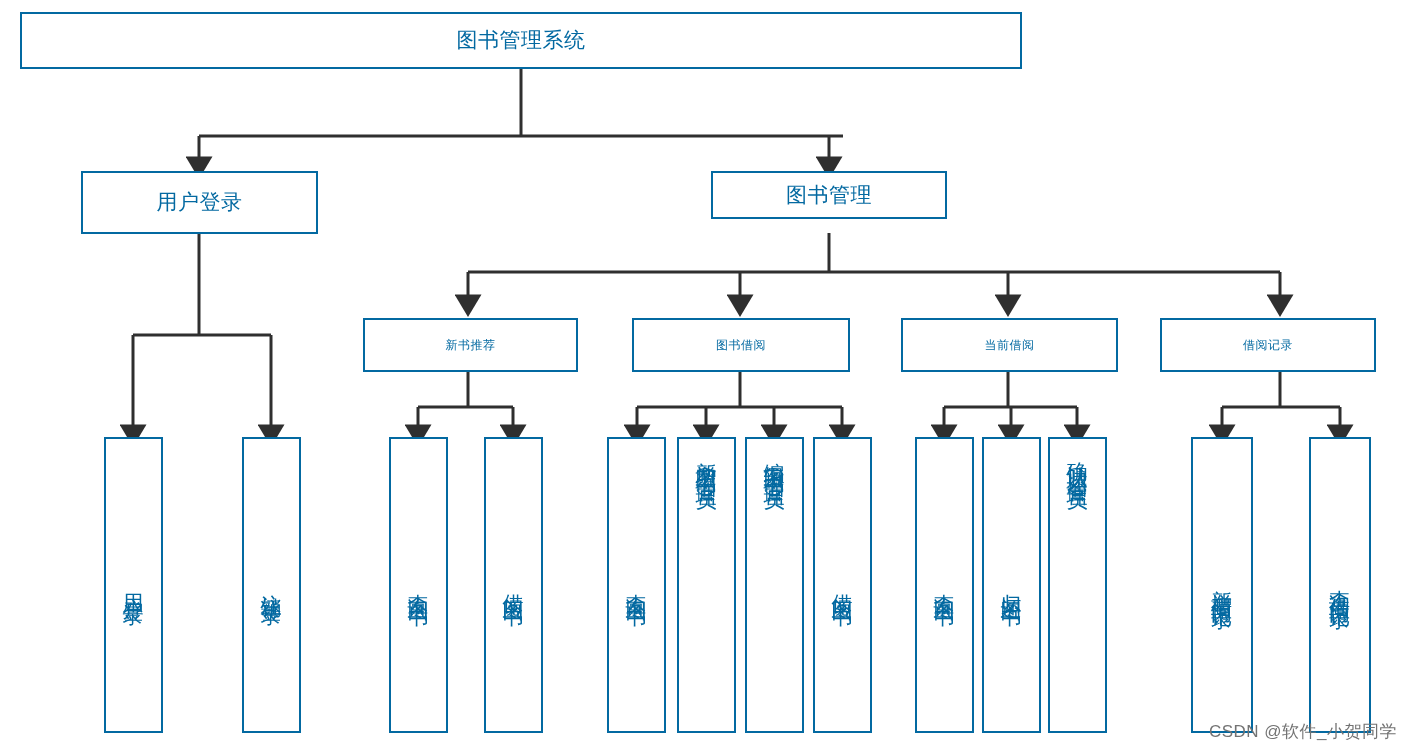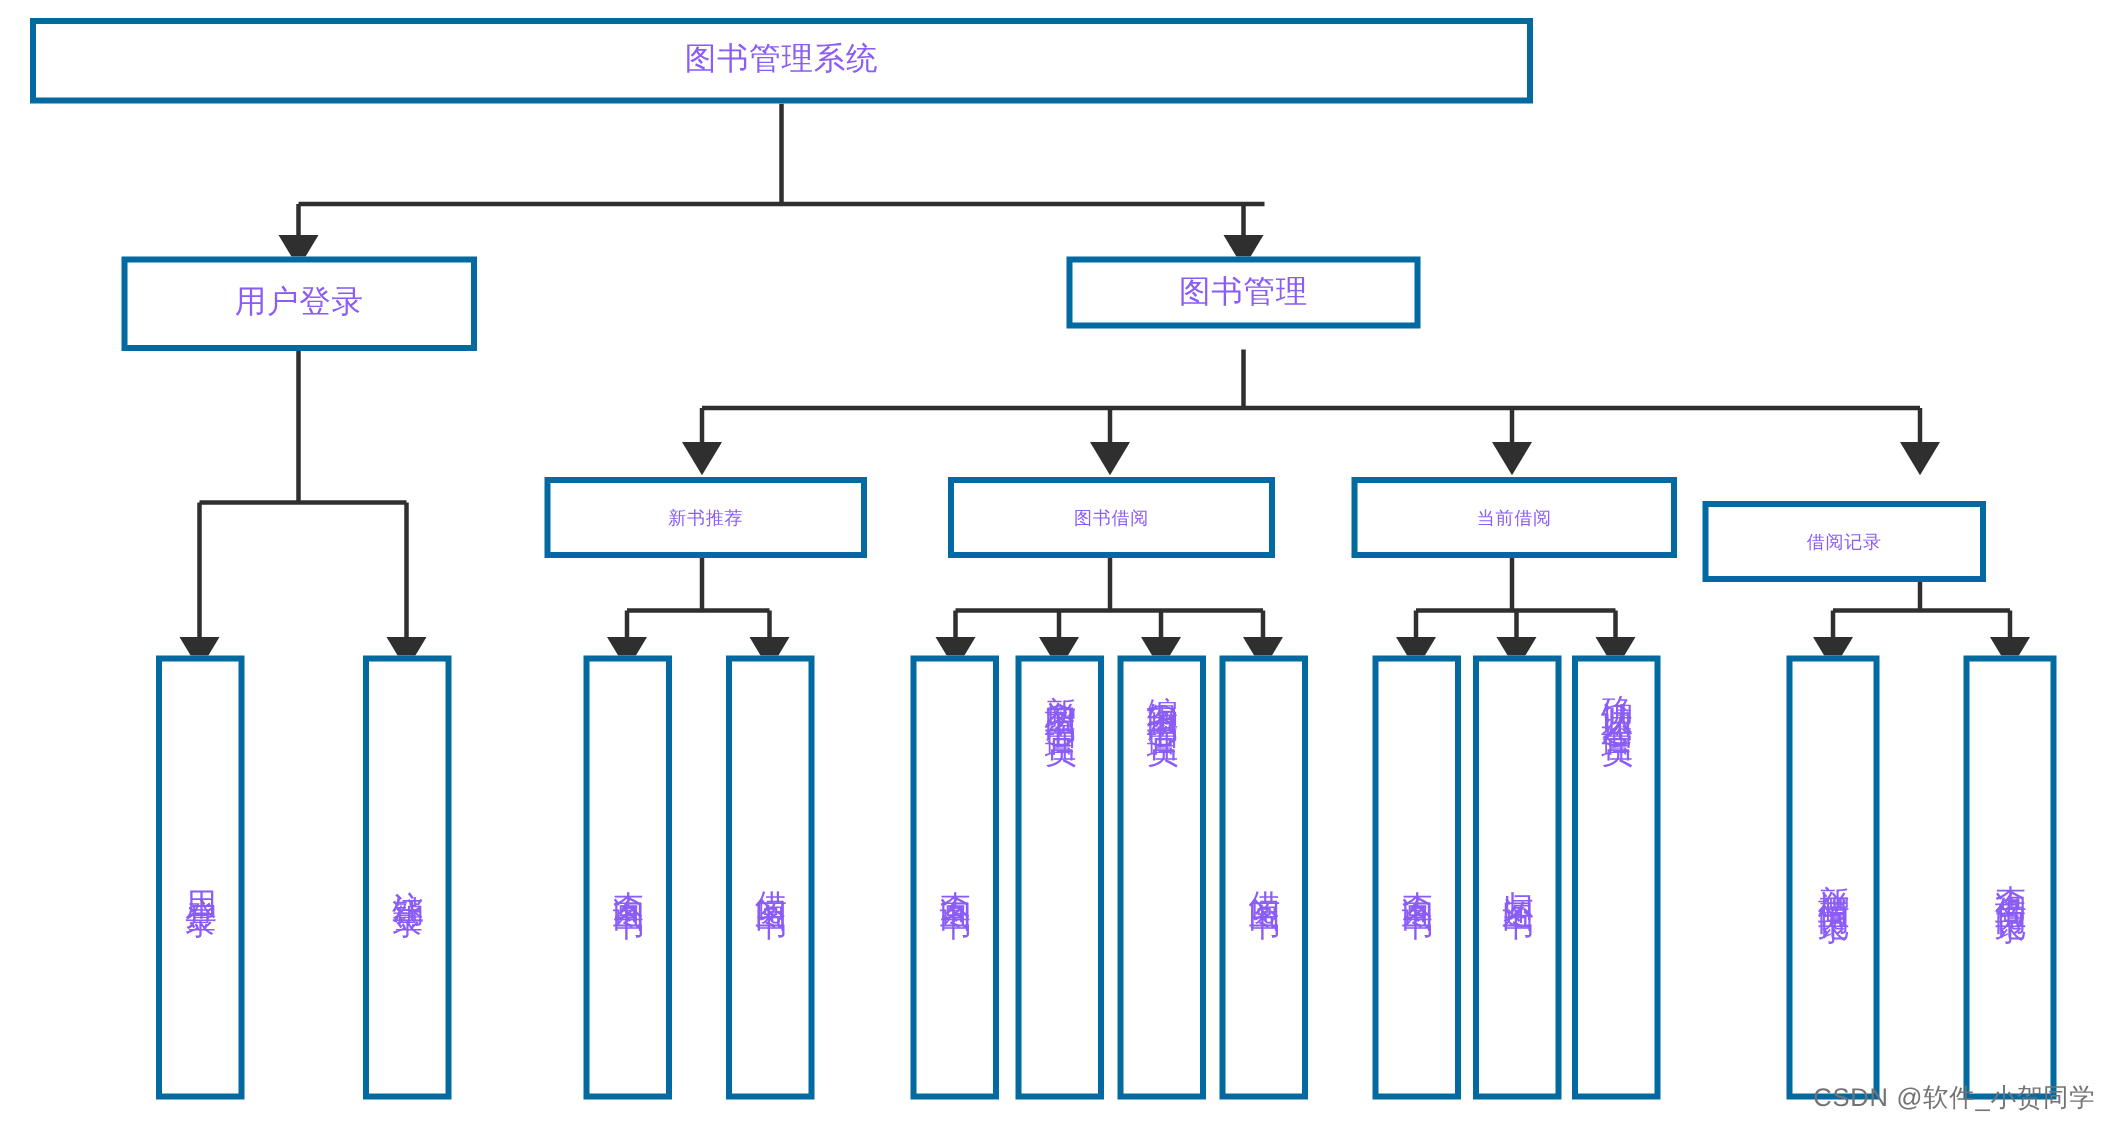--- a/index.html
+++ b/index.html
@@ -22,26 +22,26 @@
     position: absolute;
     left: 0;
     top: 0;
     width: 1405px;
     height: 747px;
     pointer-events: none;
   }
   .node {
     position: absolute;
     box-sizing: border-box;
-    border: 4px solid #0369a1;
+    border: 2px solid #0369a1;
     background: #ffffff;
     display: flex;
     align-items: center;
     justify-content: center;
-    color: #8b5cf6;
+    color: #0369a1;
   }
   .node .node-label {
     display: block;
     text-align: center;
     line-height: 1.18;
     white-space: pre;
   }
   
   .node.horiz .node-label {
     font-size: 21px;
@@ -150,21 +150,21 @@
 
   <div class="node horiz level2" style="left:363px; top:318px; width:215px; height:54px;">
     <span class="node-label">新书推荐</span>
   </div>
   <div class="node horiz level2" style="left:632px; top:318px; width:218px; height:54px;">
     <span class="node-label">图书借阅</span>
   </div>
   <div class="node horiz level2" style="left:901px; top:318px; width:217px; height:54px;">
     <span class="node-label">当前借阅</span>
   </div>
-  <div class="node horiz level2" style="left:1135px; top:318px; width:189px; height:54px;margin-top:16px;">
+  <div class="node horiz level2" style="left:1160px; top:318px; width:216px; height:54px;">
     <span class="node-label">借阅记录</span>
   </div>
 
   <div class="node vert centered" style="left:104px; top:437px; width:59px; height:296px;">
     <span class="node-label">用户登录</span>
   </div>
   <div class="node vert centered" style="left:242px; top:437px; width:59px; height:296px;">
     <span class="node-label">注销登录</span>
   </div>
 

